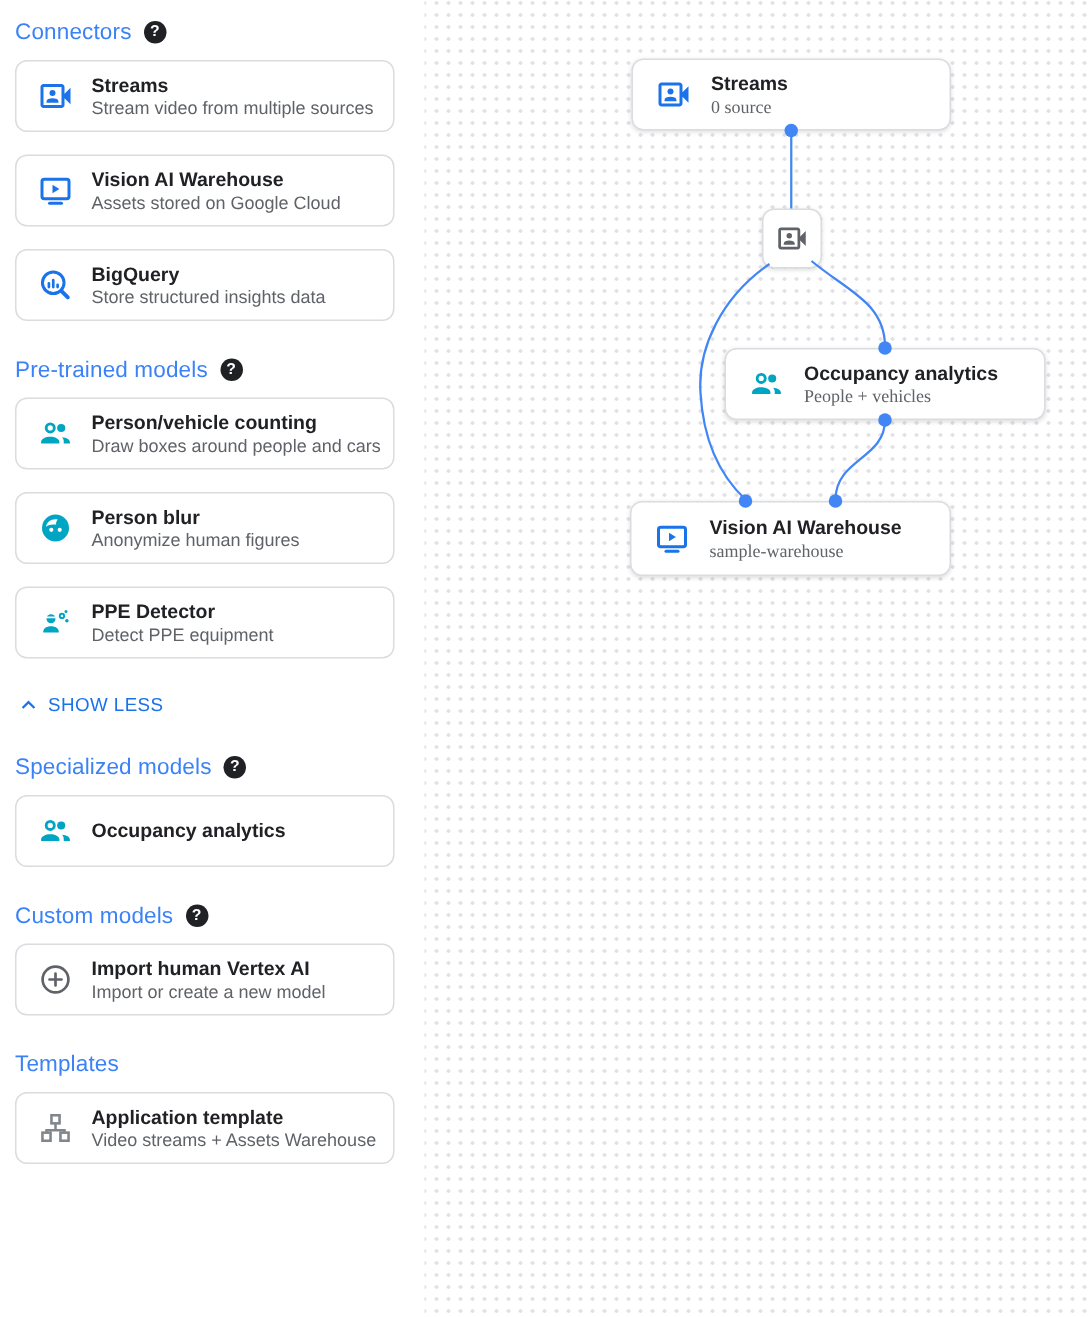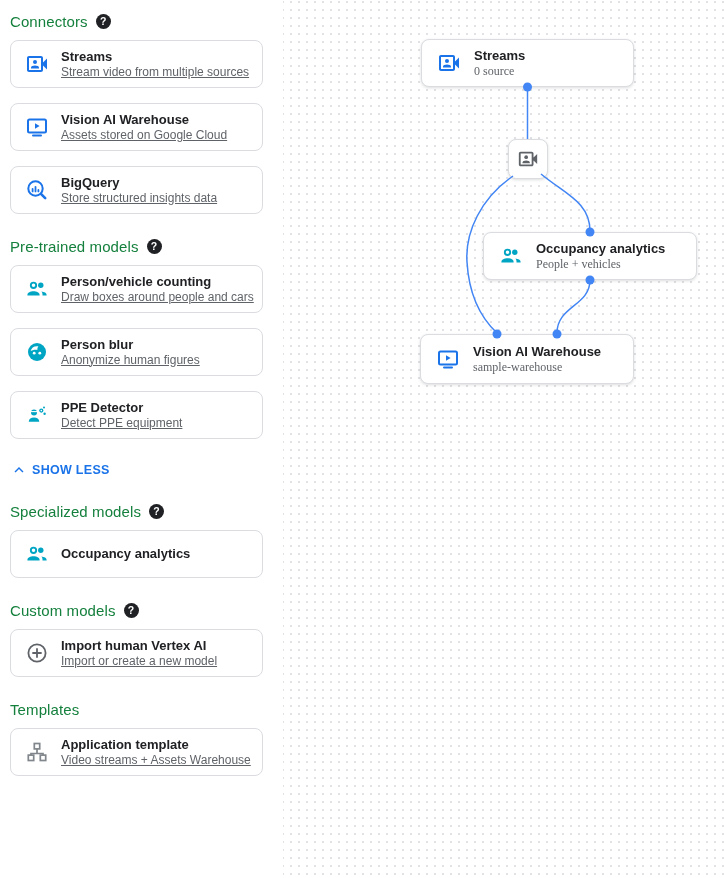--- a/index.html
+++ b/index.html
@@ -5,39 +5,39 @@
   * { margin:0; padding:0; box-sizing:border-box; }
   html,body { width:725px; height:878px; overflow:hidden; background:#fff;
     font-family:"Liberation Sans","DejaVu Sans",sans-serif; }
   body { display:flex; }
 
   
   .sidebar { width:283px; min-width:283px; height:878px; background:#fff; overflow:hidden; }
   .section { margin-top:24px; }
   .section:first-child { margin-top:13px; }
   .section-head { display:flex; align-items:center; gap:8px; padding-left:10px; margin-bottom:10px; }
-  .section-title { font-size:15px; color:#15803d; letter-spacing:.1px;text-align:right; }
+  .section-title { font-size:15px; color:#3b82f6; letter-spacing:.1px;text-align:right; }
   .help-badge { width:15px; height:15px; border-radius:50%; background:#202124; color:#fff;
     font-size:10.5px; font-weight:bold; display:flex; align-items:center; justify-content:center;
     line-height:1; cursor:pointer; }
   .card { margin:0 20px 0 10px; width:253px; height:48px; background:#fff;
     border:1px solid #dadce0; border-radius:8px; display:flex; align-items:center;
     padding-left:14px; gap:12px; cursor:grab; }
   .card + .card { margin-top:15px; }
   .card-icon { width:24px; height:24px; flex:none; display:flex; }
   .card-icon svg { width:24px; height:24px; }
   .card-text { display:flex; flex-direction:column; }
   .card-title { font-size:13px; font-weight:bold; color:#202124; line-height:16px; white-space:nowrap; }
-  .card-desc { font-size:12px; color:#5f6368; line-height:15px; white-space:nowrap;text-decoration:underline; }
+  .card-desc { font-size:12px; color:#5f6368; line-height:15px; white-space:nowrap; }
   .blue { color:#1a73e8; }
   .teal { color:#00a5c4; }
   .gray-d { color:#5f6368; }
   .gray-l { color:#80868b; }
   .show-less { display:flex; align-items:center; gap:4px; margin:22px 0 0 10px;
-    color:#1a73e8; font-size:12.5px; font-weight:bold; letter-spacing:.3px; cursor:pointer; }
+    color:#1a73e8; font-size:12.5px; font-weight:normal; letter-spacing:.3px; cursor:pointer; }
   .show-less svg { width:18px; height:18px; }
 
   
   .canvas { position:relative; flex:1; height:878px; background-color:#fff;
     background-image:radial-gradient(circle,#e2e2e6 1.2px,transparent 1.4px);
     background-size:8px 8px; background-position:4px 6px; }
   .node { position:absolute; display:flex; align-items:center; gap:13px; padding-left:15px;
     background:#fff; border:1px solid #dadce0; border-radius:8px;
     box-shadow:0 1px 3px rgba(60,64,67,.18); cursor:grab; }
   .node-title { font-size:13px; font-weight:bold; color:#202124; line-height:16px; white-space:nowrap; }

